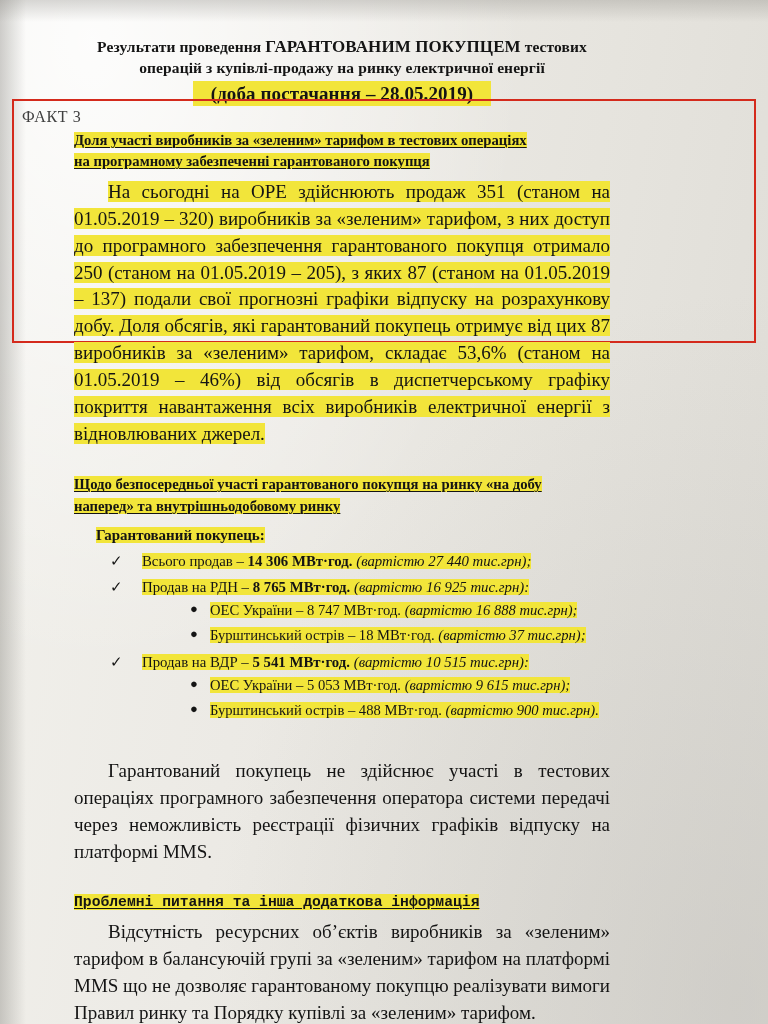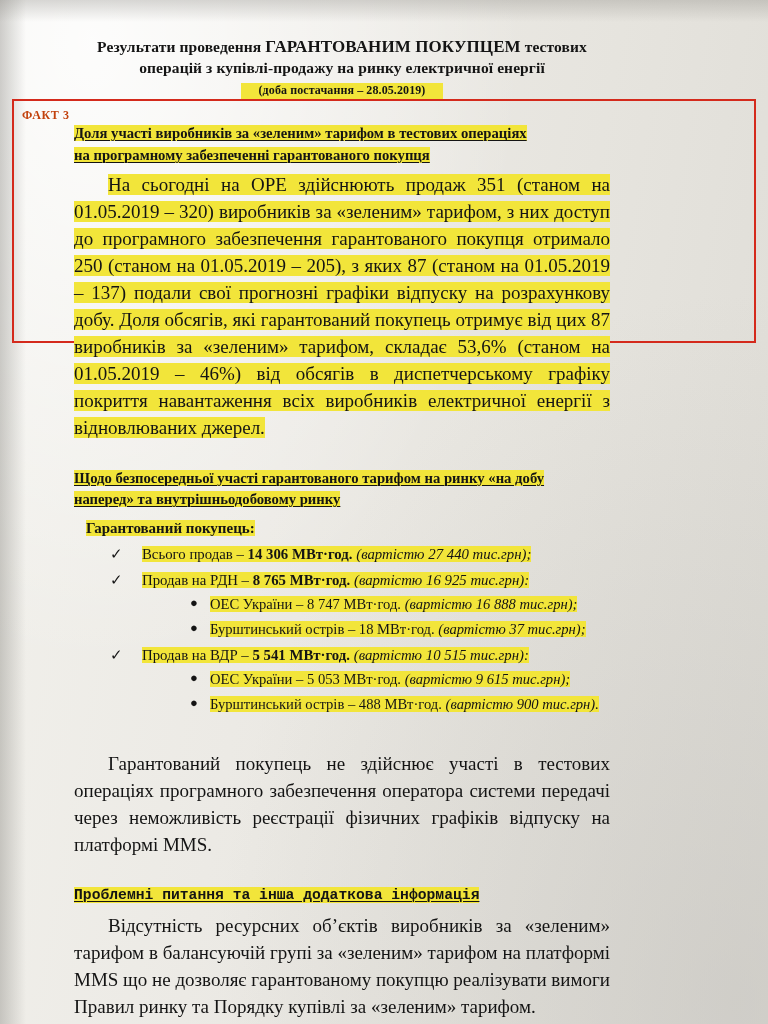--- a/index.html
+++ b/index.html
@@ -48,21 +48,21 @@
   .title-block {
     margin: 36px 72px 0 72px;
     text-align: center;
     font-weight: bold;
     font-size: 15.5px;
     line-height: 1.32;
     letter-spacing: 0.1px;
   }
   .title-line2 { font-size: 15.5px; }
   .title-line3 {
-    font-size: 12px;
+    font-size: 19px;
     background: #f2e53a;
     display: inline-block;
     padding: 0 18px;
     margin-top: 2px;
   }
   .caps { font-size: 17px; }
 
   
   .fact-box {
     position: absolute;
@@ -70,23 +70,23 @@
     top: 99px;
     width: 744px;
     height: 244px;
     border: 2px solid #d42a1c;
     box-sizing: border-box;
   }
   .fact-label {
     position: absolute;
     left: 22px;
     top: 108px;
-    color: #c2410c;
-    font-weight: bold;
-    font-size: 12px;
+    color: #404040;
+    font-weight: normal;
+    font-size: 16px;
     letter-spacing: 0.6px;
   }
 
   
   .section {
     margin: 0 74px 0 74px;
     position: relative;
   }
   .subhead {
     font-weight: bold;
@@ -115,21 +115,21 @@
     background: #f2e53a;
     box-decoration-break: clone;
     -webkit-box-decoration-break: clone;
   }
   b { font-weight: bold; }
 
   
   .lead {
     font-weight: bold;
     font-size: 15px;
-    margin: 10px 0 6px 12px;
+    margin: 10px 0 6px 22px;
   }
   .lead span { background: #f2e53a; }
   ul.checks {
     list-style: none;
     margin: 0;
     padding: 0 0 0 26px;
   }
   ul.checks > li {
     position: relative;
     padding-left: 42px;
@@ -190,21 +190,21 @@
       <span class="hl">Доля участі виробників за «зеленим» тарифом в тестових операціях</span><br>
       <span class="hl">на програмному забезпеченні гарантованого покупця</span>
     </div>
     <p class="para"><span class="hl-para">На сьогодні на ОРЕ здійснюють продаж 351 (станом на 01.05.2019 – 320) виробників за «зеленим» тарифом, з них доступ до програмного забезпечення гарантованого покупця отримало 250 (станом на 01.05.2019 – 205), з яких 87 (станом на 01.05.2019 – 137) подали свої прогнозні графіки відпуску на розрахункову добу. Доля обсягів, які гарантований покупець отримує від цих 87 виробників за «зеленим» тарифом, складає 53,6% (станом на 01.05.2019 – 46%) від обсягів в диспетчерському графіку покриття навантаження всіх виробників електричної енергії з відновлюваних джерел.</span></p>
   </div>
 
   <div class="gap-lg"></div>
 
   <div class="section">
     <div class="subhead">
-      <span class="hl">Щодо безпосередньої участі гарантованого тарифом на ринку «на добу</span><br>
+      <span class="hl">Щодо безпосередньої участі гарантованого покупця на ринку «на добу</span><br>
       <span class="hl">наперед» та внутрішньодобовому ринку</span>
     </div>
 
     <div class="lead"><span>Гарантований покупець:</span></div>
 
     <ul class="checks">
       <li>
         <span class="mark">✓</span>
         <span class="hl"><span>Всього продав – </span><b>14 306 МВт·год.</b><i class="it"> (вартістю 27 440 тис.грн);</i></span>
       </li>

